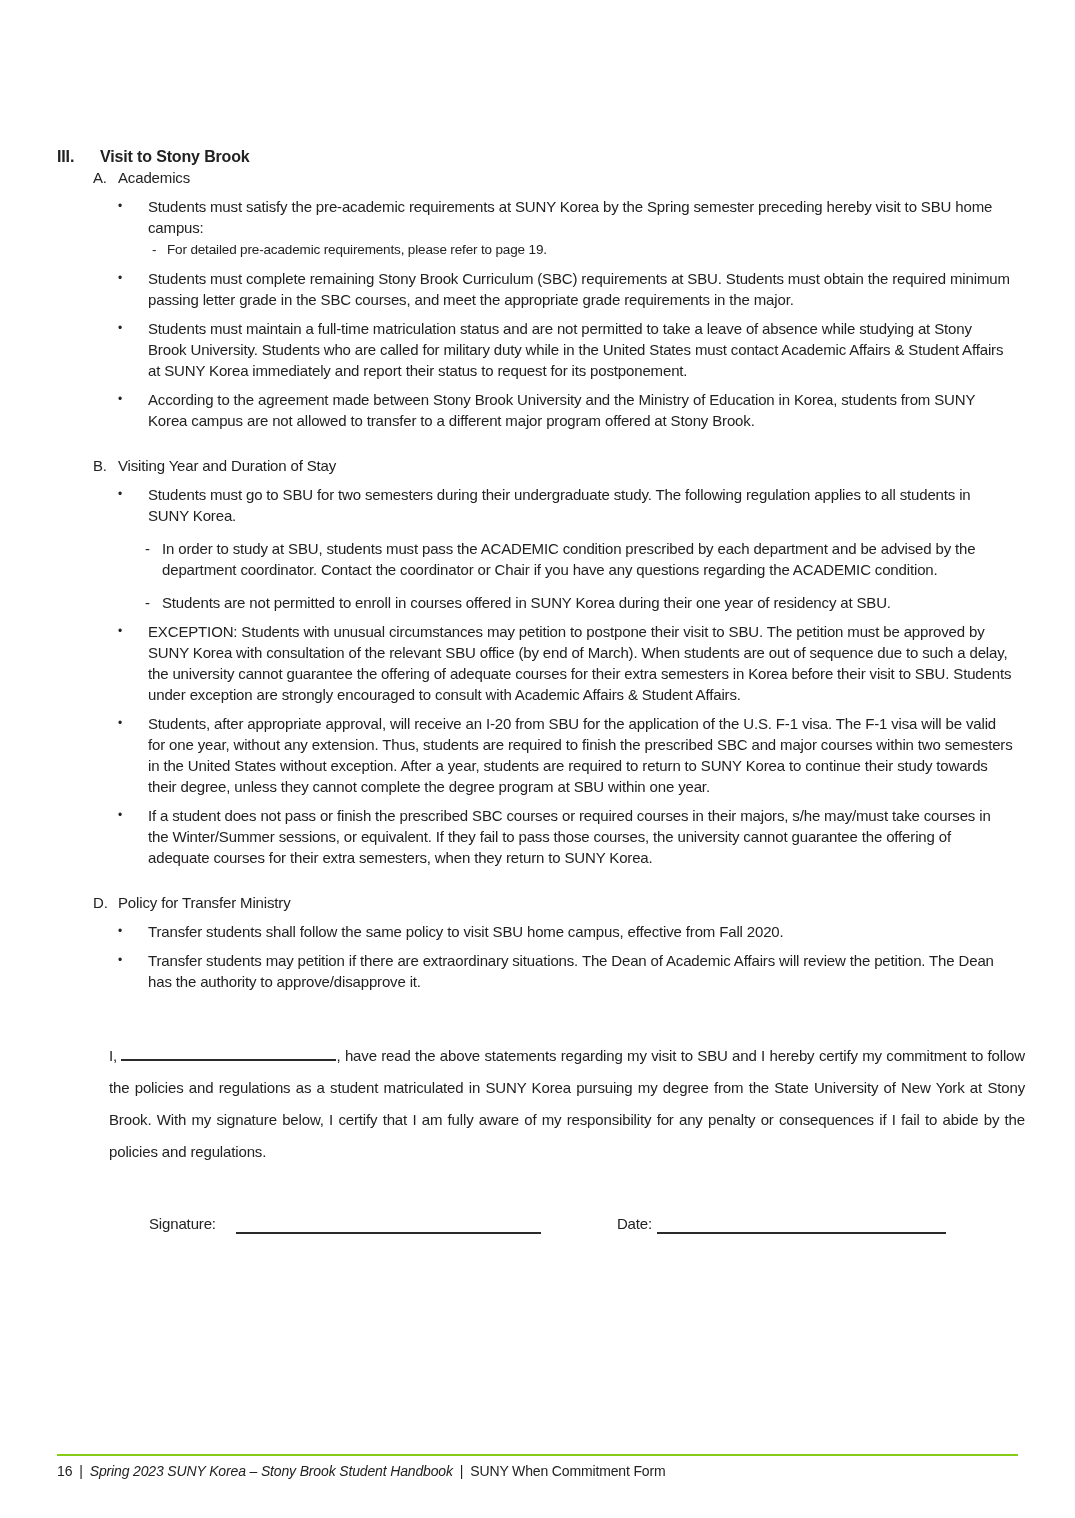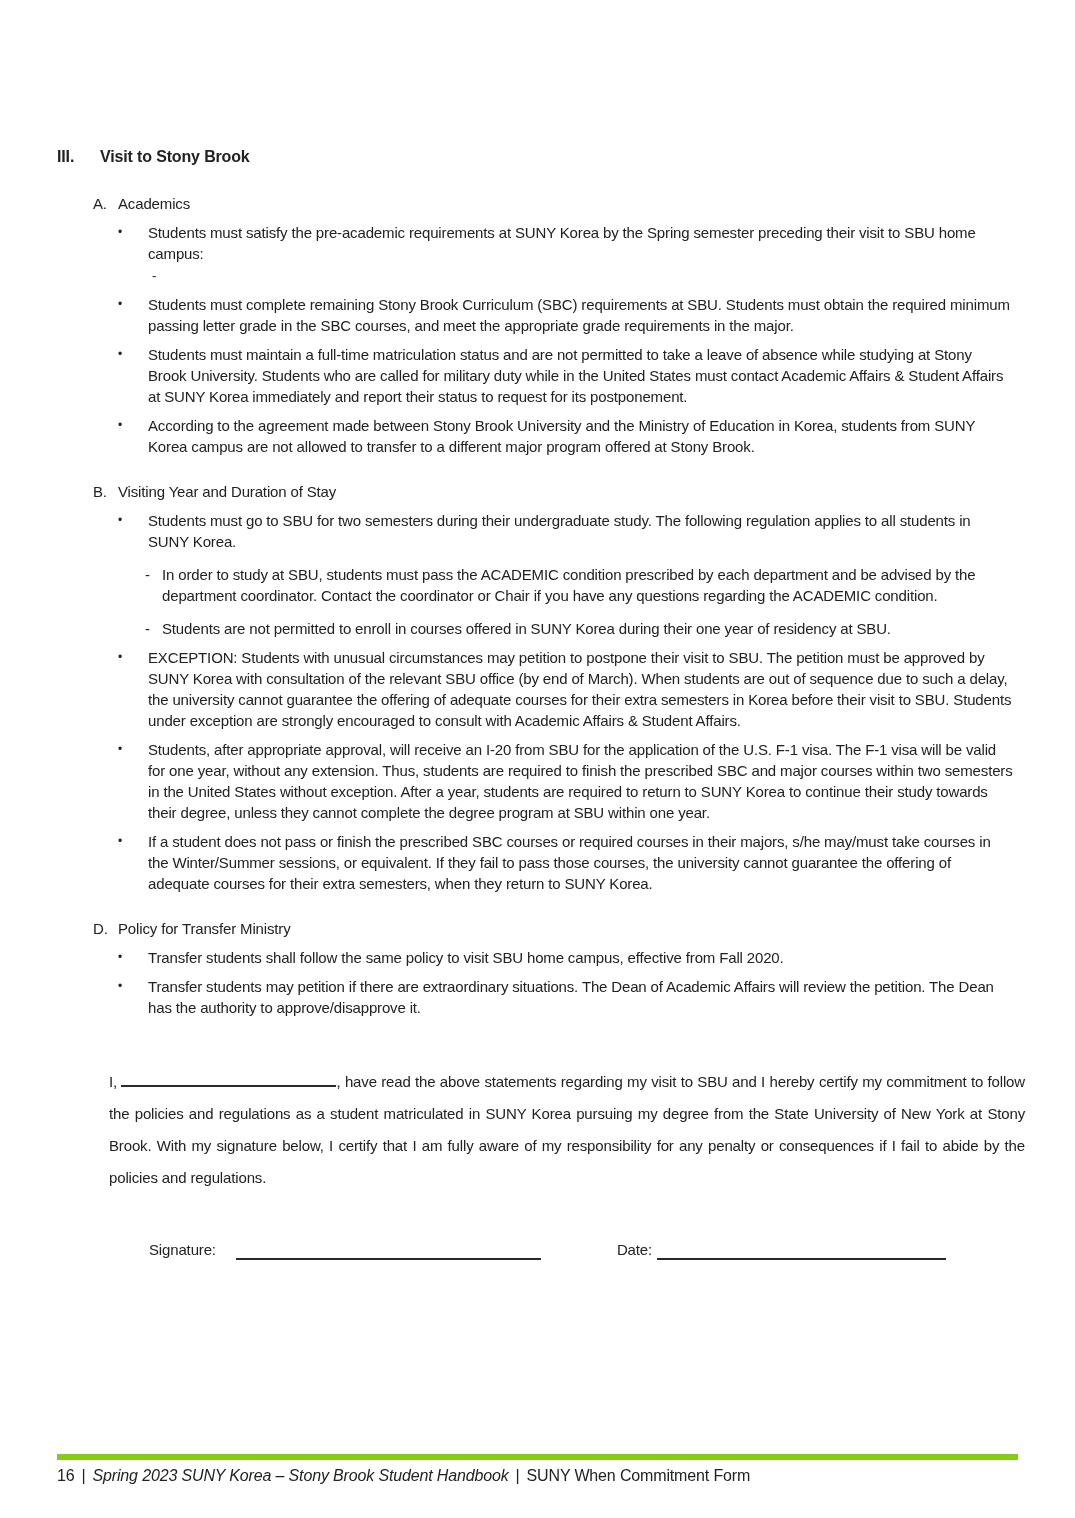--- a/index.html
+++ b/index.html
@@ -19,21 +19,21 @@
     position: absolute;
     left: 57px;
     top: 146px;
     width: 956px;
   }
   .doc-heading {
     display: flex;
     font-weight: bold;
     font-size: 16px;
     line-height: 21px;
-    margin-bottom: 26px;
+    margin-bottom: 0;
   }
   .doc-heading .h-num { width: 43px; flex: none; }
   .sec { margin-top: 0; }
   .sec + .sec { margin-top: 24px; }
   .sec-head {
     display: flex;
     margin-left: 36px;
     line-height: 21px;
   }
   .sec-letter { width: 25px; flex: none; }
@@ -90,23 +90,23 @@
     width: 289px;
     border-bottom: 2px solid #2a2a2a;
     height: 16px;
     margin-left: 5px;
   }
   .footer {
     position: absolute;
     left: 57px;
     right: 57px;
     top: 1454px;
-    border-top: 6px solid #84cc16;
+    border-top: 2px solid #84cc16;
     padding-top: 7px;
-    font-size: 16px;
+    font-size: 14px;
     display: flex;
     align-items: baseline;
   }
   .footer .piece { white-space: pre; }
   .footer .sep { margin: 0 7px; }
   .footer .italic { font-style: italic; }
 </style>
 </head>
 <body>
 
@@ -118,24 +118,25 @@
       <span class="h-title">Visit to Stony Brook</span>
     </div>
 
     <div class="sec">
       <div class="sec-head">
         <span class="sec-letter">A.</span>
         <span>Academics</span>
       </div>
       <div class="bullet-item first">
         <span class="marker">•</span>
-        <div class="btext">Students must satisfy the pre-academic requirements at SUNY Korea by the Spring semester preceding their visit to SBU home campus:</div>
+        <div class="btext">Students must satisfy the pre-academic requirements at SUNY Korea by the Spring semester preceding hereby visit to SBU home campus:</div>
       </div>
       <div class="sub-item sub-a">
         <span class="dash">-</span>
+        <div>For detailed pre-academic requirements, please refer to page 19.</div>
       </div>
       <div class="bullet-item">
         <span class="marker">•</span>
         <div class="btext">Students must complete remaining Stony Brook Curriculum (SBC) requirements at SBU. Students must obtain the required minimum passing letter grade in the SBC courses, and meet the appropriate grade requirements in the major.</div>
       </div>
       <div class="bullet-item">
         <span class="marker">•</span>
         <div class="btext">Students must maintain a full-time matriculation status and are not permitted to take a leave of absence while studying at Stony Brook University. Students who are called for military duty while in the United States must contact Academic Affairs &amp; Student Affairs at SUNY Korea immediately and report their status to request for its postponement.</div>
       </div>
       <div class="bullet-item">

